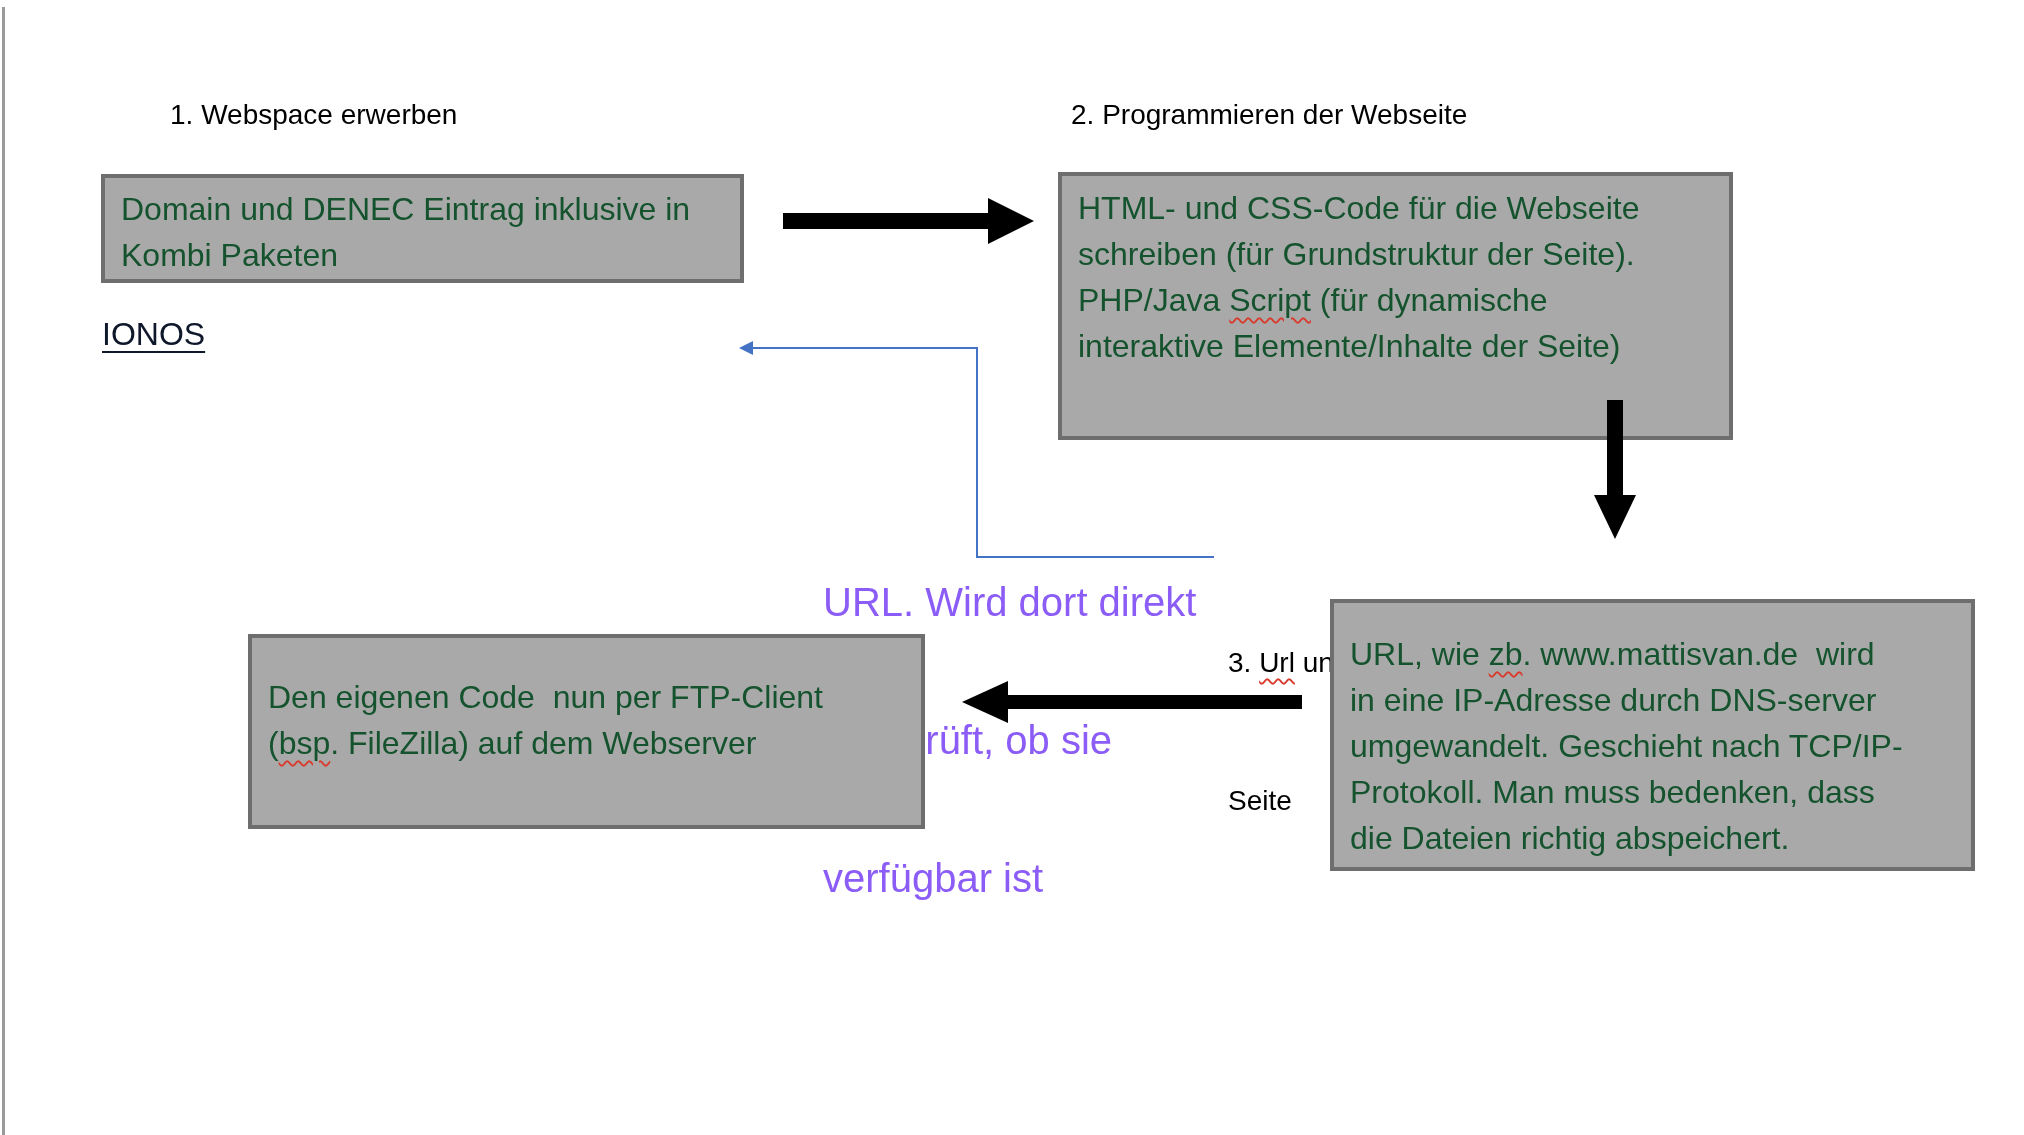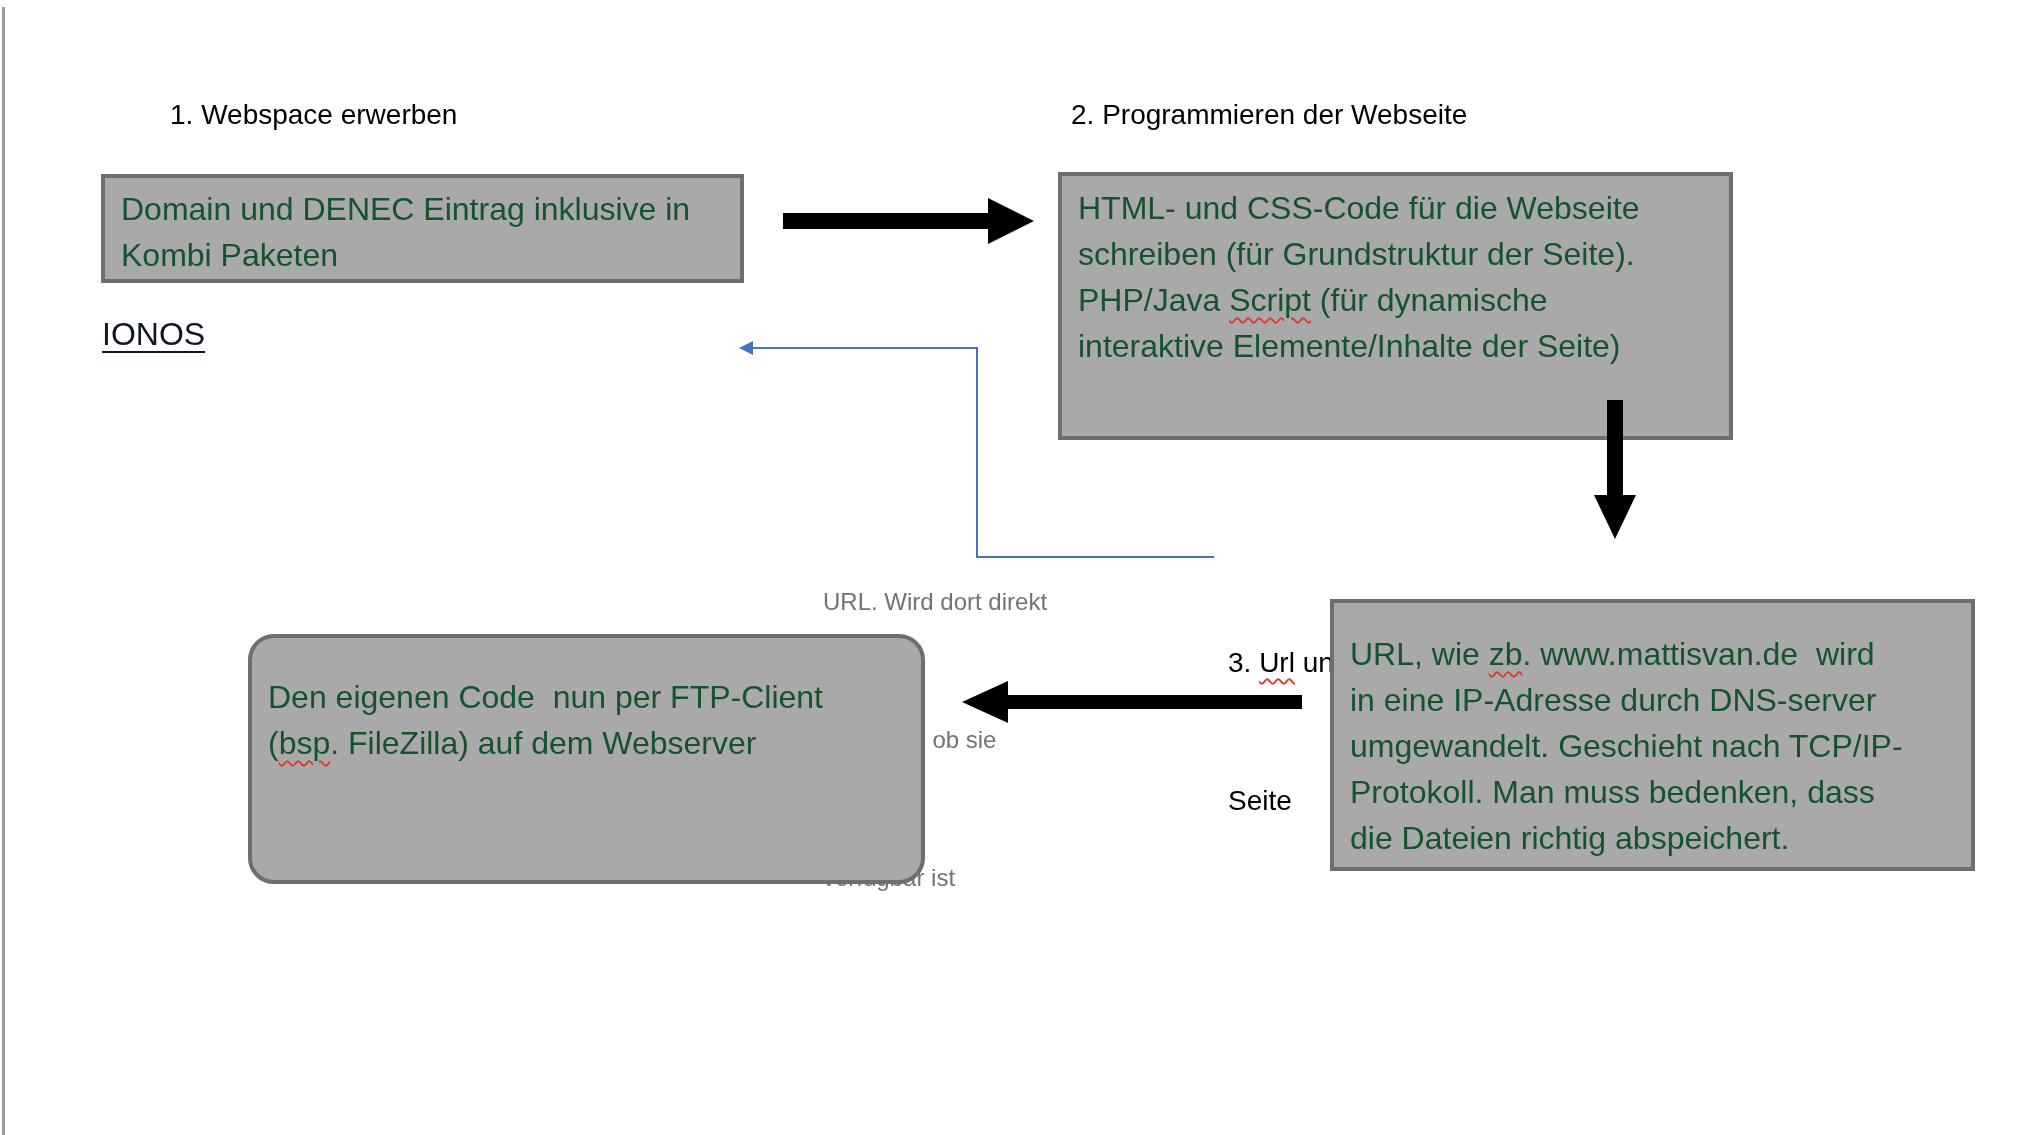--- a/index.html
+++ b/index.html
@@ -7,21 +7,21 @@
     position:relative;width:2024px;height:1135px;background:#ffffff;
     font-family:"Liberation Sans",sans-serif;color:#000;overflow:hidden;
   }
   .edge-line{position:absolute;background:#9a9a9a;}
   .heading{position:absolute;font-size:28px;line-height:46px;color:#000;white-space:pre;}
   .box{
     position:absolute;background:#a9a9a9;border:4px solid #6e6e6e;
     box-sizing:border-box;color:#14532d;font-size:32px;
   }
   .box .ln{white-space:pre;line-height:46px;}
-  .note{position:absolute;font-size:24px;line-height:46px;color:#737373;white-space:pre;}
+  .note{position:absolute;font-size:40px;line-height:46px;color:#8b5cf6;white-space:pre;}
   .link{
     position:absolute;font-size:32px;line-height:46px;color:#0f172a;
     text-decoration:underline;text-decoration-thickness:2px;text-underline-offset:6px;
     cursor:pointer;white-space:pre;
   }
   .misspell{
     text-decoration-line:underline;text-decoration-style:wavy;
     text-decoration-color:#d83b2d;text-decoration-thickness:2px;text-underline-offset:6px;
   }
   .shaft{position:absolute;background:#000;}
@@ -92,21 +92,21 @@
 
   <div class="box" style="left:1330px;top:599px;width:645px;height:272px;padding:28px 0 0 16px;">
     <div class="ln"><span>URL, wie </span><span class="misspell">zb</span><span>. www.mattisvan.de  wird</span></div>
     <div class="ln">in eine IP-Adresse durch DNS-server</div>
     <div class="ln">umgewandelt. Geschieht nach TCP/IP-</div>
     <div class="ln">Protokoll. Man muss bedenken, dass</div>
     <div class="ln">die Dateien richtig abspeichert.</div>
   </div>
 
 
-  <div class="box" style="left:248px;top:634px;width:677px;height:250px;padding:36px 16px 0 16px;border-radius:26px;">
+  <div class="box" style="left:248px;top:634px;width:677px;height:195px;padding:36px 16px 0 16px;">
     <div class="ln">Den eigenen Code  nun per FTP-Client</div>
     <div class="ln"><span>(</span><span class="misspell">bsp</span><span>. FileZilla) auf dem Webserver</span></div>
   </div>
 
   <div>
     <div class="tri tri-left" style="left:962px;top:681px;"></div>
     <div class="shaft" style="left:1006px;top:695px;width:296px;height:14px;"></div>
   </div>
 
 </div>

